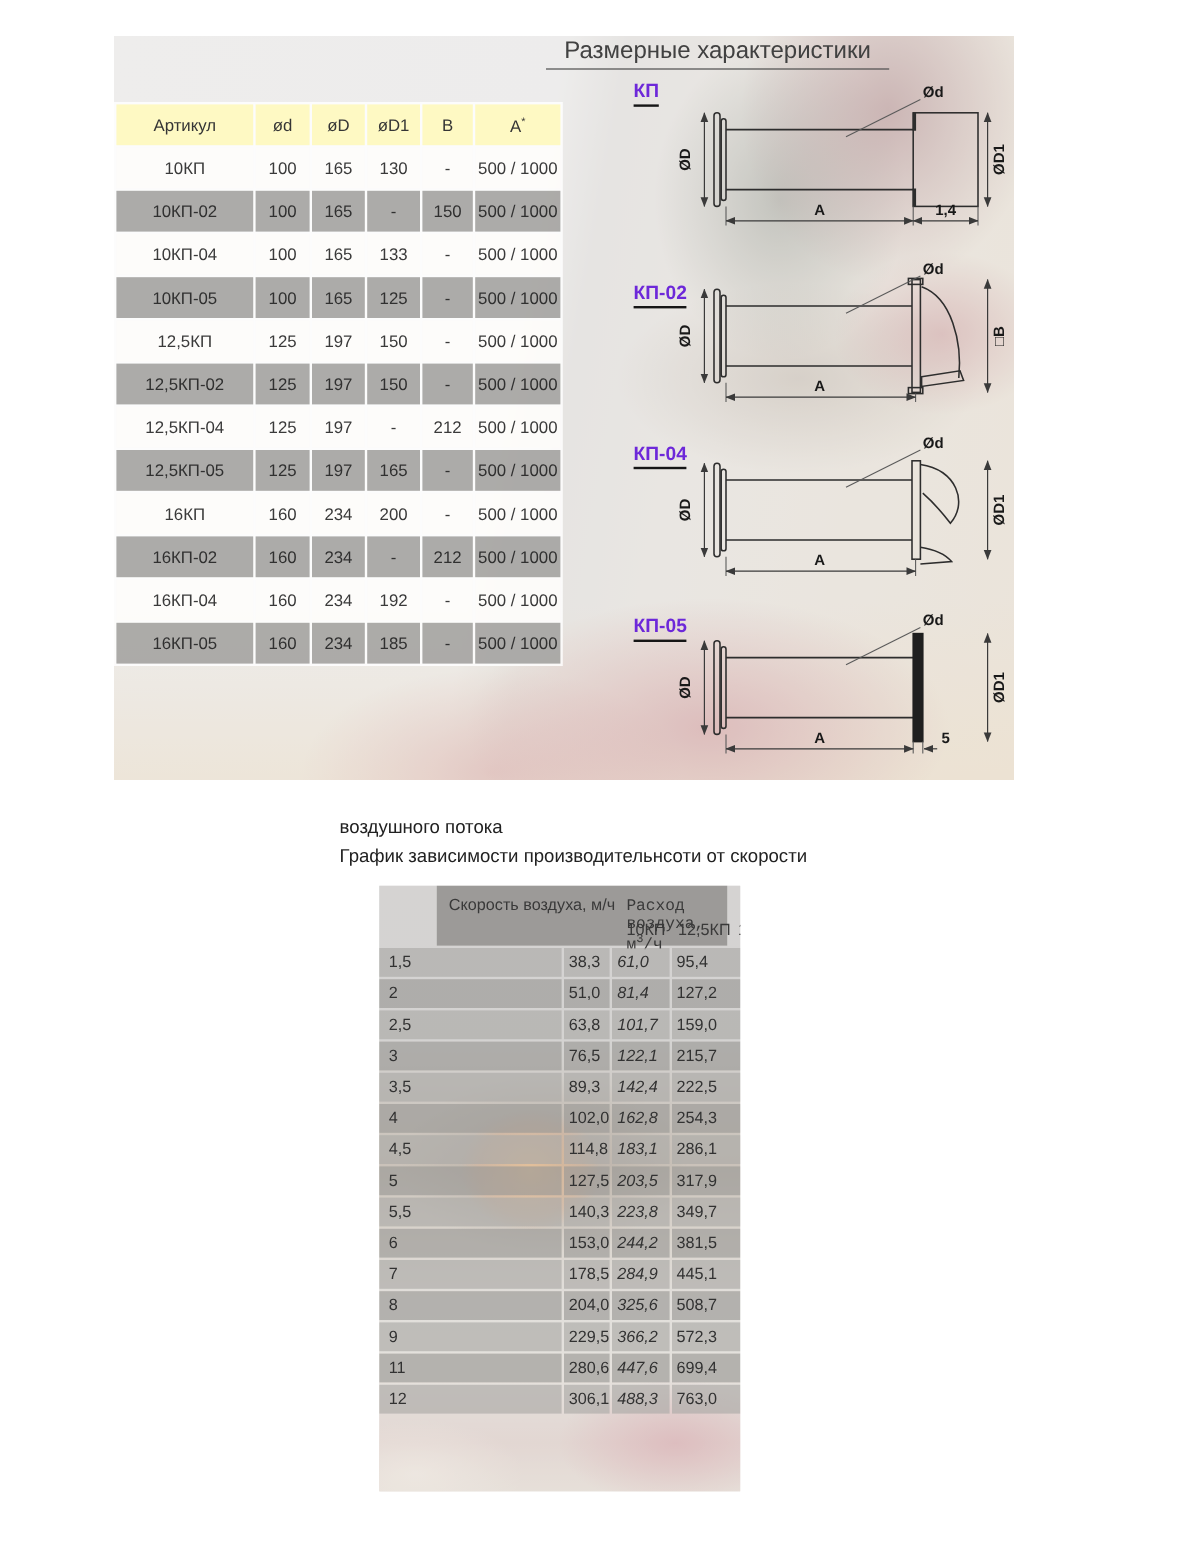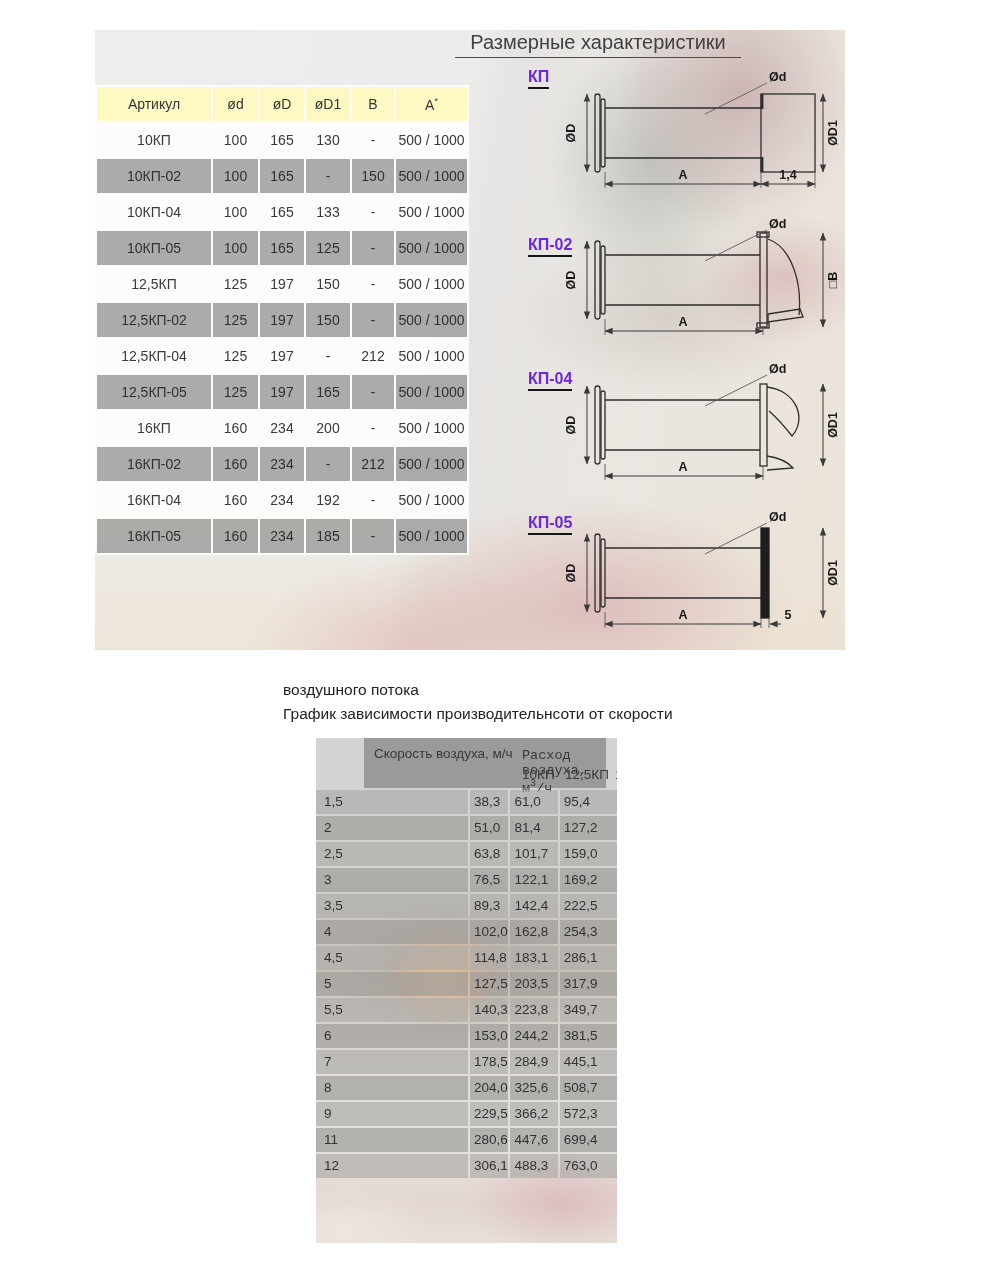--- a/index.html
+++ b/index.html
@@ -62,21 +62,21 @@
   .t2h{position:absolute;left:0;top:0;width:242px;height:50px;background:rgba(150,148,145,.90);margin-left:48px;}
   .t2h .h1{position:absolute;left:10px;top:8px;font-size:13.5px;color:#393939;}
   .t2h .h2{position:absolute;left:158px;top:10px;font-size:13.5px;color:#393939;font-family:Liberation Mono, monospace;}
   .t2h .h2 sup{font-size:10px;}
   .t2h .m{position:absolute;top:29px;font-size:13.5px;color:#393939;}
   .t2rows{position:absolute;left:0;top:52px;width:301px;}
   .t2rows .r{display:flex;height:24px;margin-bottom:2px;}
   .t2rows .r div{line-height:24px;font-size:13.5px;color:#323232;}
   .t2rows .c1{width:146px;padding-left:8px;margin-right:2px;}
   .t2rows .c2{width:35px;padding-left:4px;margin-right:2px;}
-  .t2rows .c3{width:44px;padding-left:4px;margin-right:2px;}
+  .t2rows .c3{width:44px;padding-left:4px;margin-right:2px;font-style:italic;}
   .t2rows .c4{width:54px;padding-left:4px;}
   .t2rows .r:nth-child(odd) div{background:rgba(172,170,167,.66);}
   .t2rows .r:nth-child(even) div{background:rgba(155,153,150,.66);}
 </style>
 </head>
 <body>
 
 <section class="block1">
   <div class="photo1"></div>
   <div class="overlay1"></div>
@@ -336,21 +336,21 @@
     <div class="r">
         <div class="c1">2,5</div>
         <div class="c2">63,8</div>
         <div class="c3">101,7</div>
         <div class="c4">159,0</div>
       </div>
     <div class="r">
         <div class="c1">3</div>
         <div class="c2">76,5</div>
         <div class="c3">122,1</div>
-        <div class="c4">169,2</div>
+        <div class="c4">215,7</div>
       </div>
     <div class="r">
         <div class="c1">3,5</div>
         <div class="c2">89,3</div>
         <div class="c3">142,4</div>
         <div class="c4">222,5</div>
       </div>
     <div class="r">
         <div class="c1">4</div>
         <div class="c2">102,0</div>

